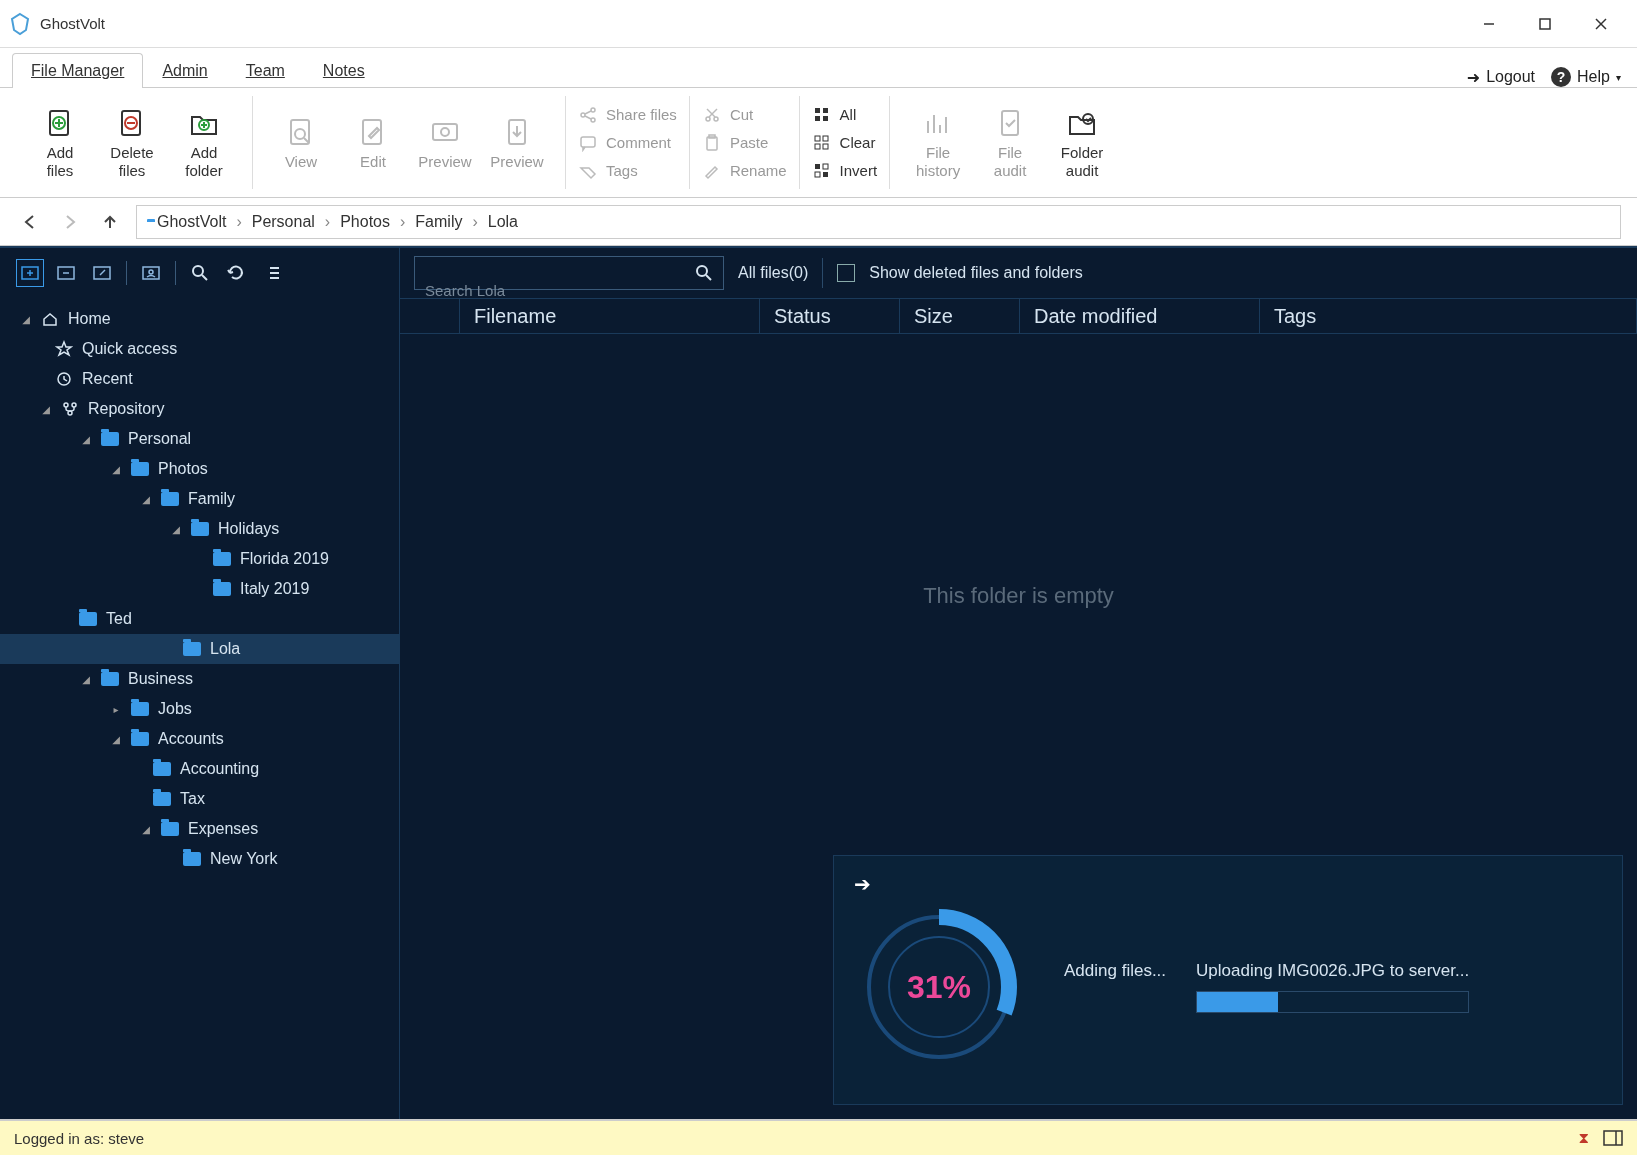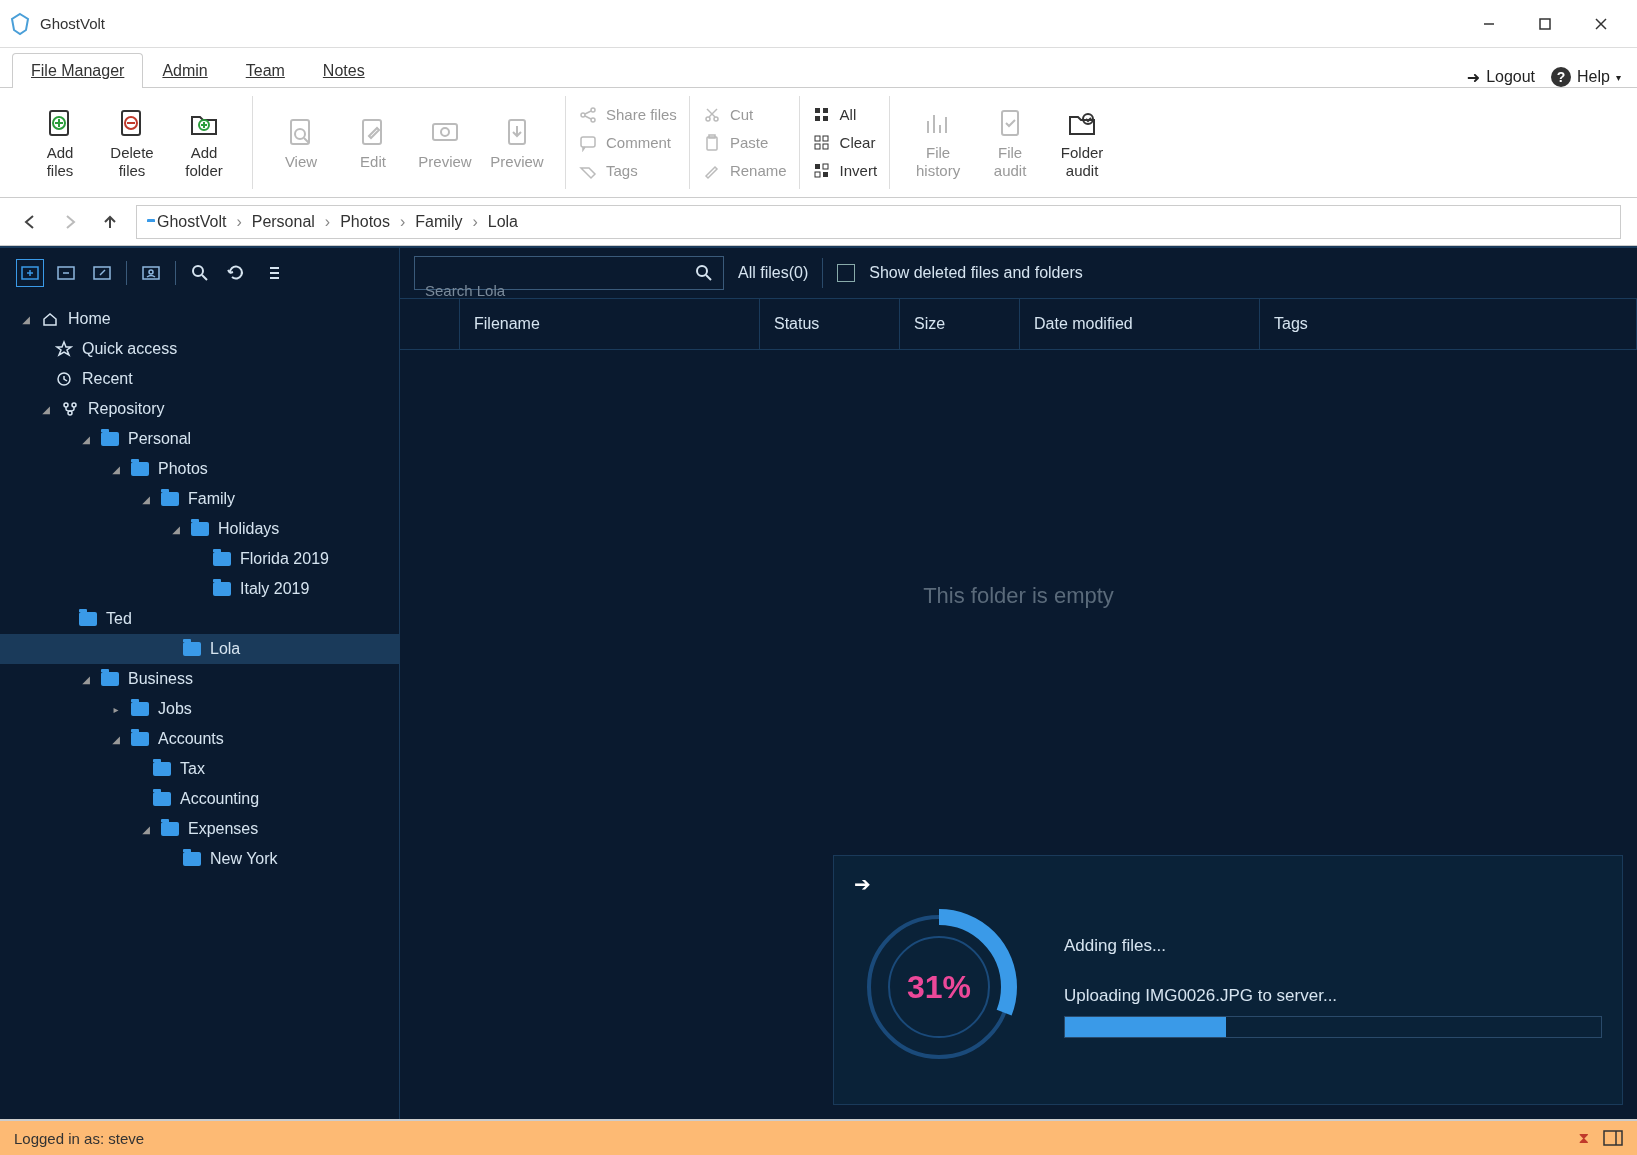--- a/index.html
+++ b/index.html
@@ -54,37 +54,37 @@
 .folder-icon::before { content:""; position:absolute; top:-3px; left:0; width:8px; height:3px; background:#3a9ae8; border-radius:1px 1px 0 0;}
 
 .main { flex: 1; display: flex; flex-direction: column; position: relative; }
 .main-toolbar { height: 50px; display: flex; align-items: center; gap: 14px; padding: 0 14px; color: #d6e4f0; font-size: 16px; }
 .searchbox { width: 310px; height: 34px; border: 1px solid #3a5a7a; display: flex; align-items: center; padding: 0 10px; color: #8aa; background: #0a1a2f; }
 .searchbox input { flex:1; background: transparent; border: none; outline: none; color: #d6e4f0; font-size: 15px; margin-top: 35px;}
 .searchbox input::placeholder { color: #7a8a9a; }
 .main-toolbar .divider { width:1px; height:30px; background:#2a4a6a; }
 .checkbox { width:18px; height:18px; border:1px solid #8aa; display:inline-block;}
 
-.columns { height: 52px; display: flex; align-items: center; border-top: 1px solid #1a3a5a; border-bottom: 1px solid #1a3a5a; font-size: 16px; color: #d6e4f0; }
+.columns { height: 36px; display: flex; align-items: center; border-top: 1px solid #1a3a5a; border-bottom: 1px solid #1a3a5a; font-size: 20px; color: #d6e4f0; }
 .columns .col { padding: 0 14px; border-right: 1px solid #1a3a5a; height: 100%; display:flex; align-items:center;}
 .empty-msg { position: absolute; top: 40%; left: 50%; transform: translate(-50%,-50%); color: #5a6a7a; font-size: 22px; text-align: center; }
 
 
 .progress-panel { position: absolute; right: 14px; bottom: 14px; width: 790px; height: 250px; background: #0a2238; border: 1px solid #1a3a5a; padding: 16px 20px; color: #d6e4f0; }
 .progress-panel .arrow { font-size: 20px; color: #fff; }
 .progress-body { display: flex; align-items: center; gap: 40px; margin-top: 6px; }
 .ring-wrap { position: relative; width: 170px; height: 170px; }
 .ring-wrap .pct { position:absolute; top:50%; left:50%; transform:translate(-50%,-50%); font-size: 32px; font-weight: 600; color: #ec4899;}
-.progress-info { flex: 1; display: flex; flex-direction: column; gap: 30px; }
+.progress-info { flex: 1; display: flex; flex-direction: row; gap: 30px; }
 .progress-info .line { font-size: 17px; color: #d6e4f0; }
 .bar { width: 100%; height: 22px; border: 1px solid #2a4a6a; position: relative; }
 .bar .fill { position:absolute; left:0; top:0; bottom:0; background:#3a9ae8; }
 
 
-.statusbar { height: 36px; border-top: 2px solid #ccc; display: flex; align-items: center; padding: 0 14px; font-size: 15px; color: #333; background:#fdba74;}
+.statusbar { height: 36px; border-top: 2px solid #ccc; display: flex; align-items: center; padding: 0 14px; font-size: 15px; color: #333; background:#fef9c3;}
 .statusbar .right { margin-left: auto; display:flex; gap:14px; align-items:center;}
 
 svg { display: block; }
 </style>
 </head>
 <body>
 
 <div class="titlebar">
   <span class="app-icon">
     <svg viewBox="0 0 24 24" width="24" height="24" fill="none" stroke="#4a9fd8" stroke-width="2">
@@ -541,27 +541,27 @@
           <span class="exp">◢</span>
           <span class="ic">
             <span class="folder-icon"></span>
           </span>
           <span>Accounts</span>
         </div>
       <div class="node" style="padding-left:152px">
           <span class="ic">
             <span class="folder-icon"></span>
           </span>
+          <span>Accounting</span>
+        </div>
+      <div class="node" style="padding-left:152px">
+          <span class="ic">
+            <span class="folder-icon"></span>
+          </span>
           <span>Tax</span>
-        </div>
-      <div class="node" style="padding-left:152px">
-          <span class="ic">
-            <span class="folder-icon"></span>
-          </span>
-          <span>Accounting</span>
         </div>
       <div class="node" style="padding-left:140px">
           <span class="exp">◢</span>
           <span class="ic">
             <span class="folder-icon"></span>
           </span>
           <span>Expenses</span>
         </div>
       <div class="node" style="padding-left:182px">
           <span class="ic">

